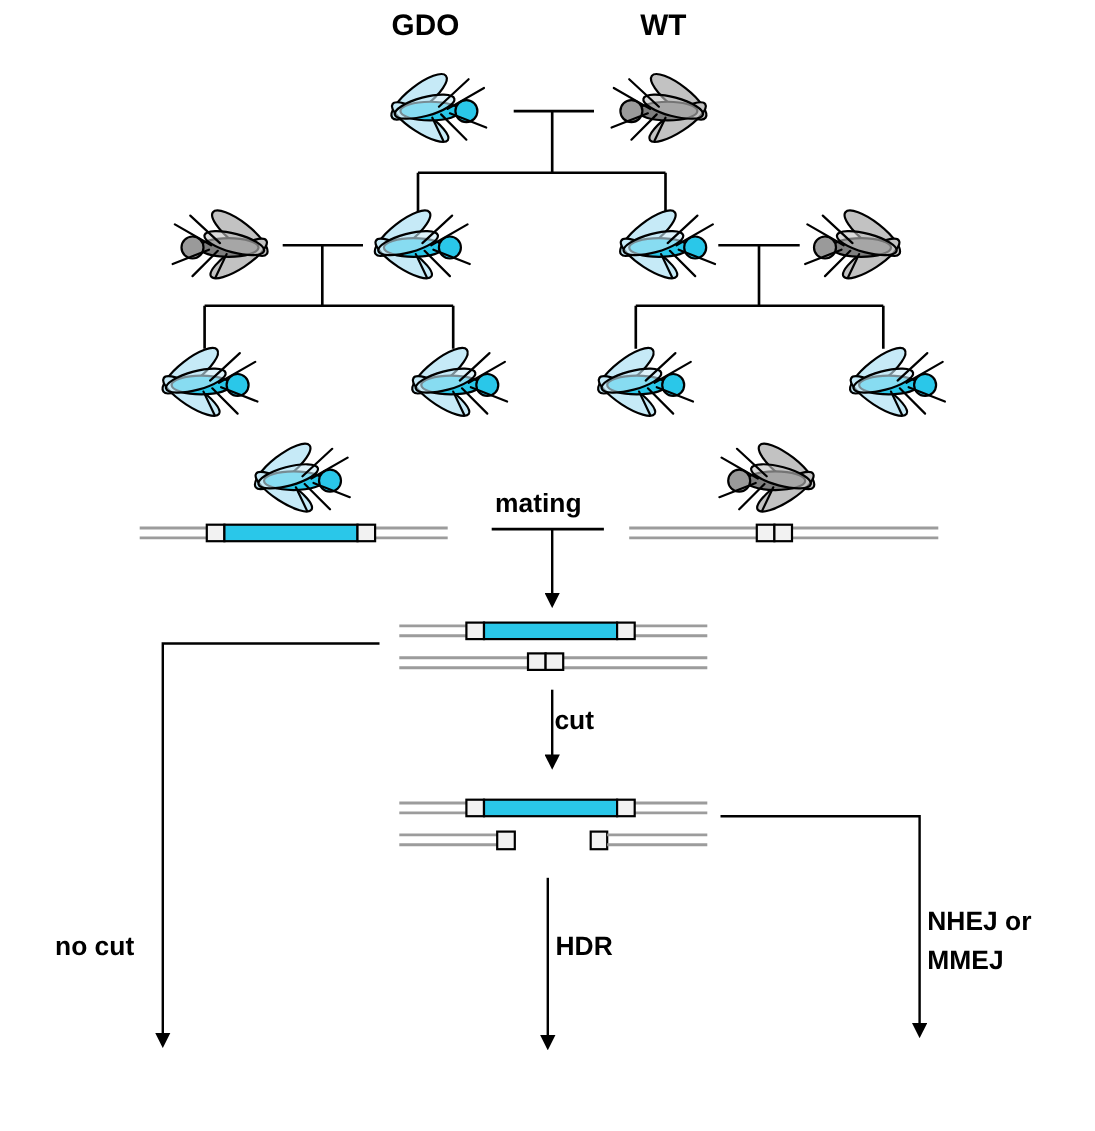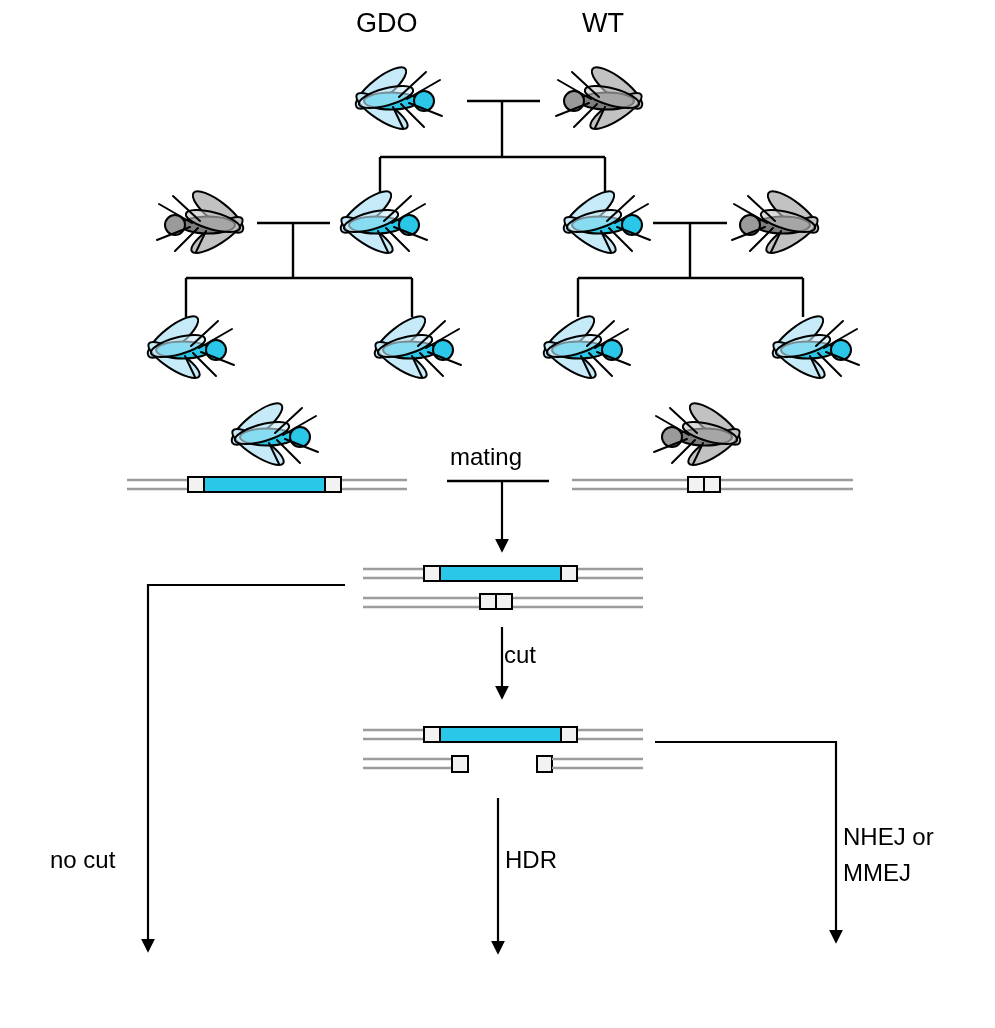--- a/index.html
+++ b/index.html
@@ -8,21 +8,21 @@
     --wt-gray:#7E7E7E;
     --wt-head:#9A9A9A;
     --wt-wing:#C2C2C2;
     --chromosome-line:#9C9C9C;
     --allele-box-fill:#F2F2F2;
     --indel-fill:#94A4B9;
     --indel-stroke:#FF0000;
     --line-black:#000000;
   }
   html,body{margin:0;padding:0;background:#ffffff;}
-  .stage{width:995px;height:968px;position:relative;background:#fff;overflow:hidden;}
+  .stage{width:995px;height:968px;position:relative;background:#fff;overflow:hidden;font-weight:bold;}
   svg{display:block;}
   text{
     font-family:"Liberation Sans", sans-serif;
     fill:#000;
   }
   .big-label{font-size:27px;}
   .label{font-size:24px;}
   .pedline{stroke:var(--line-black);stroke-width:2.4;fill:none;}
   .chrline{stroke:var(--chromosome-line);stroke-width:2.6;fill:none;}
   .arrow{stroke:var(--line-black);stroke-width:2.2;fill:none;}

